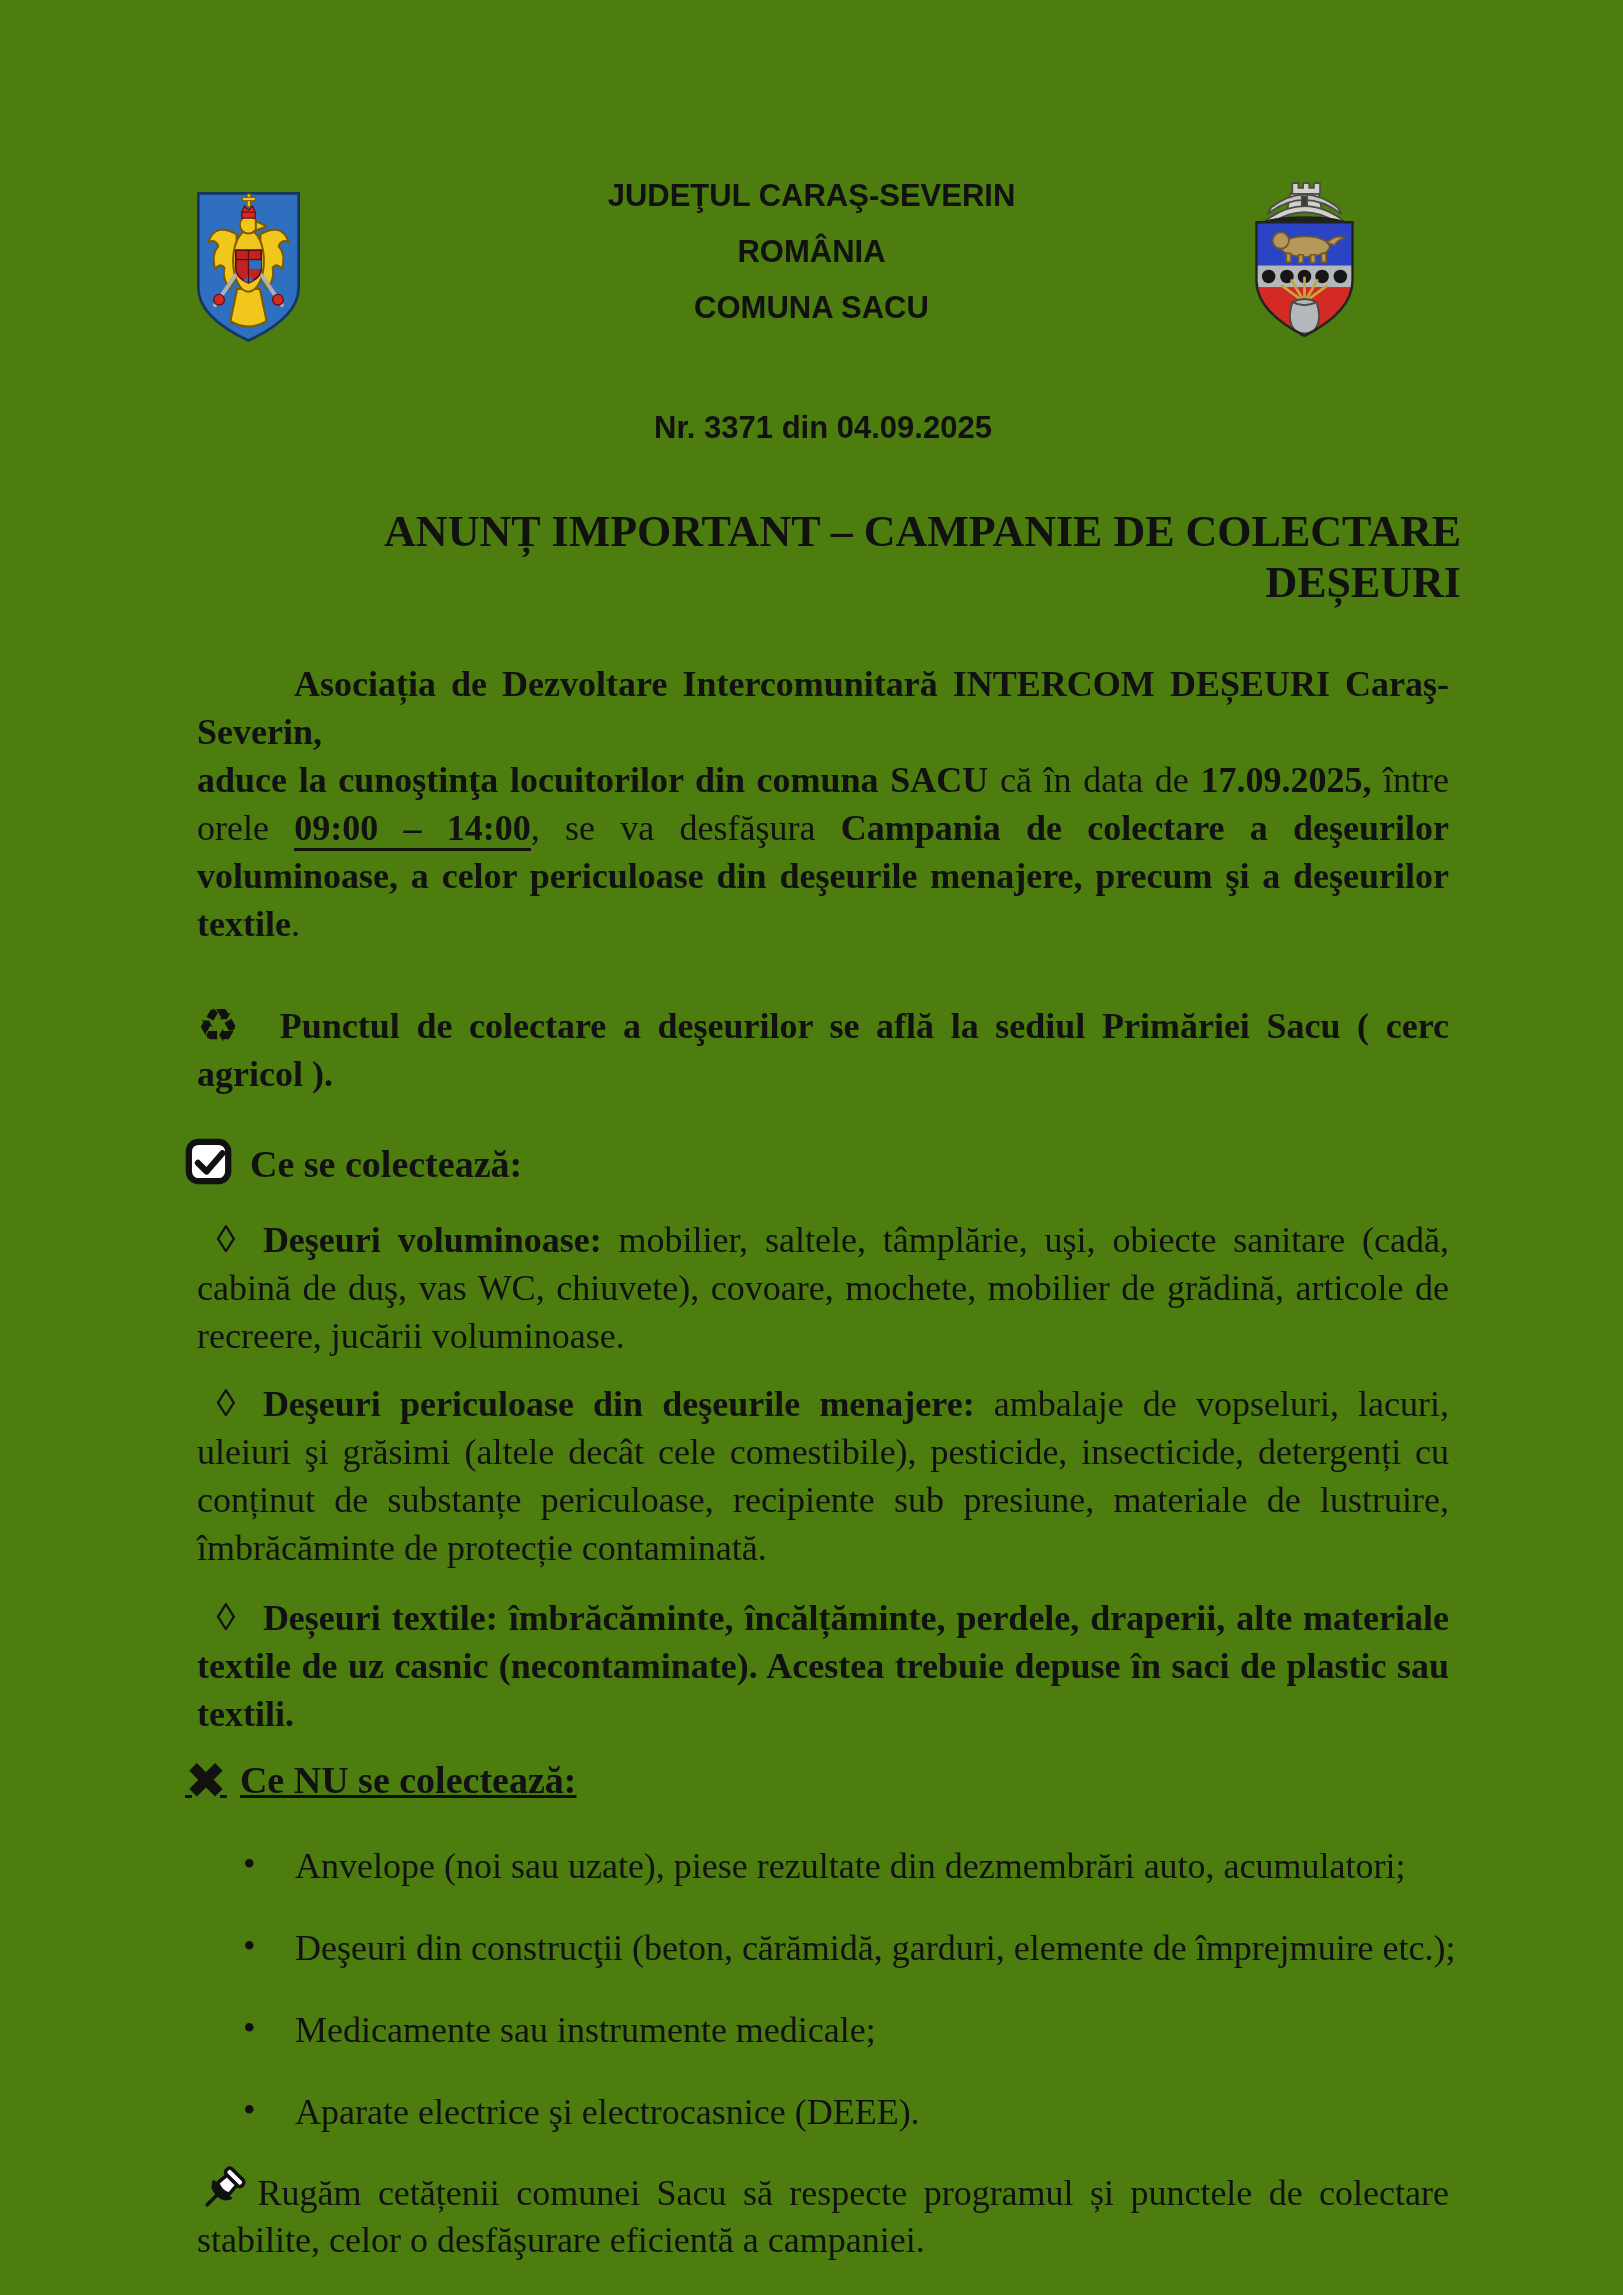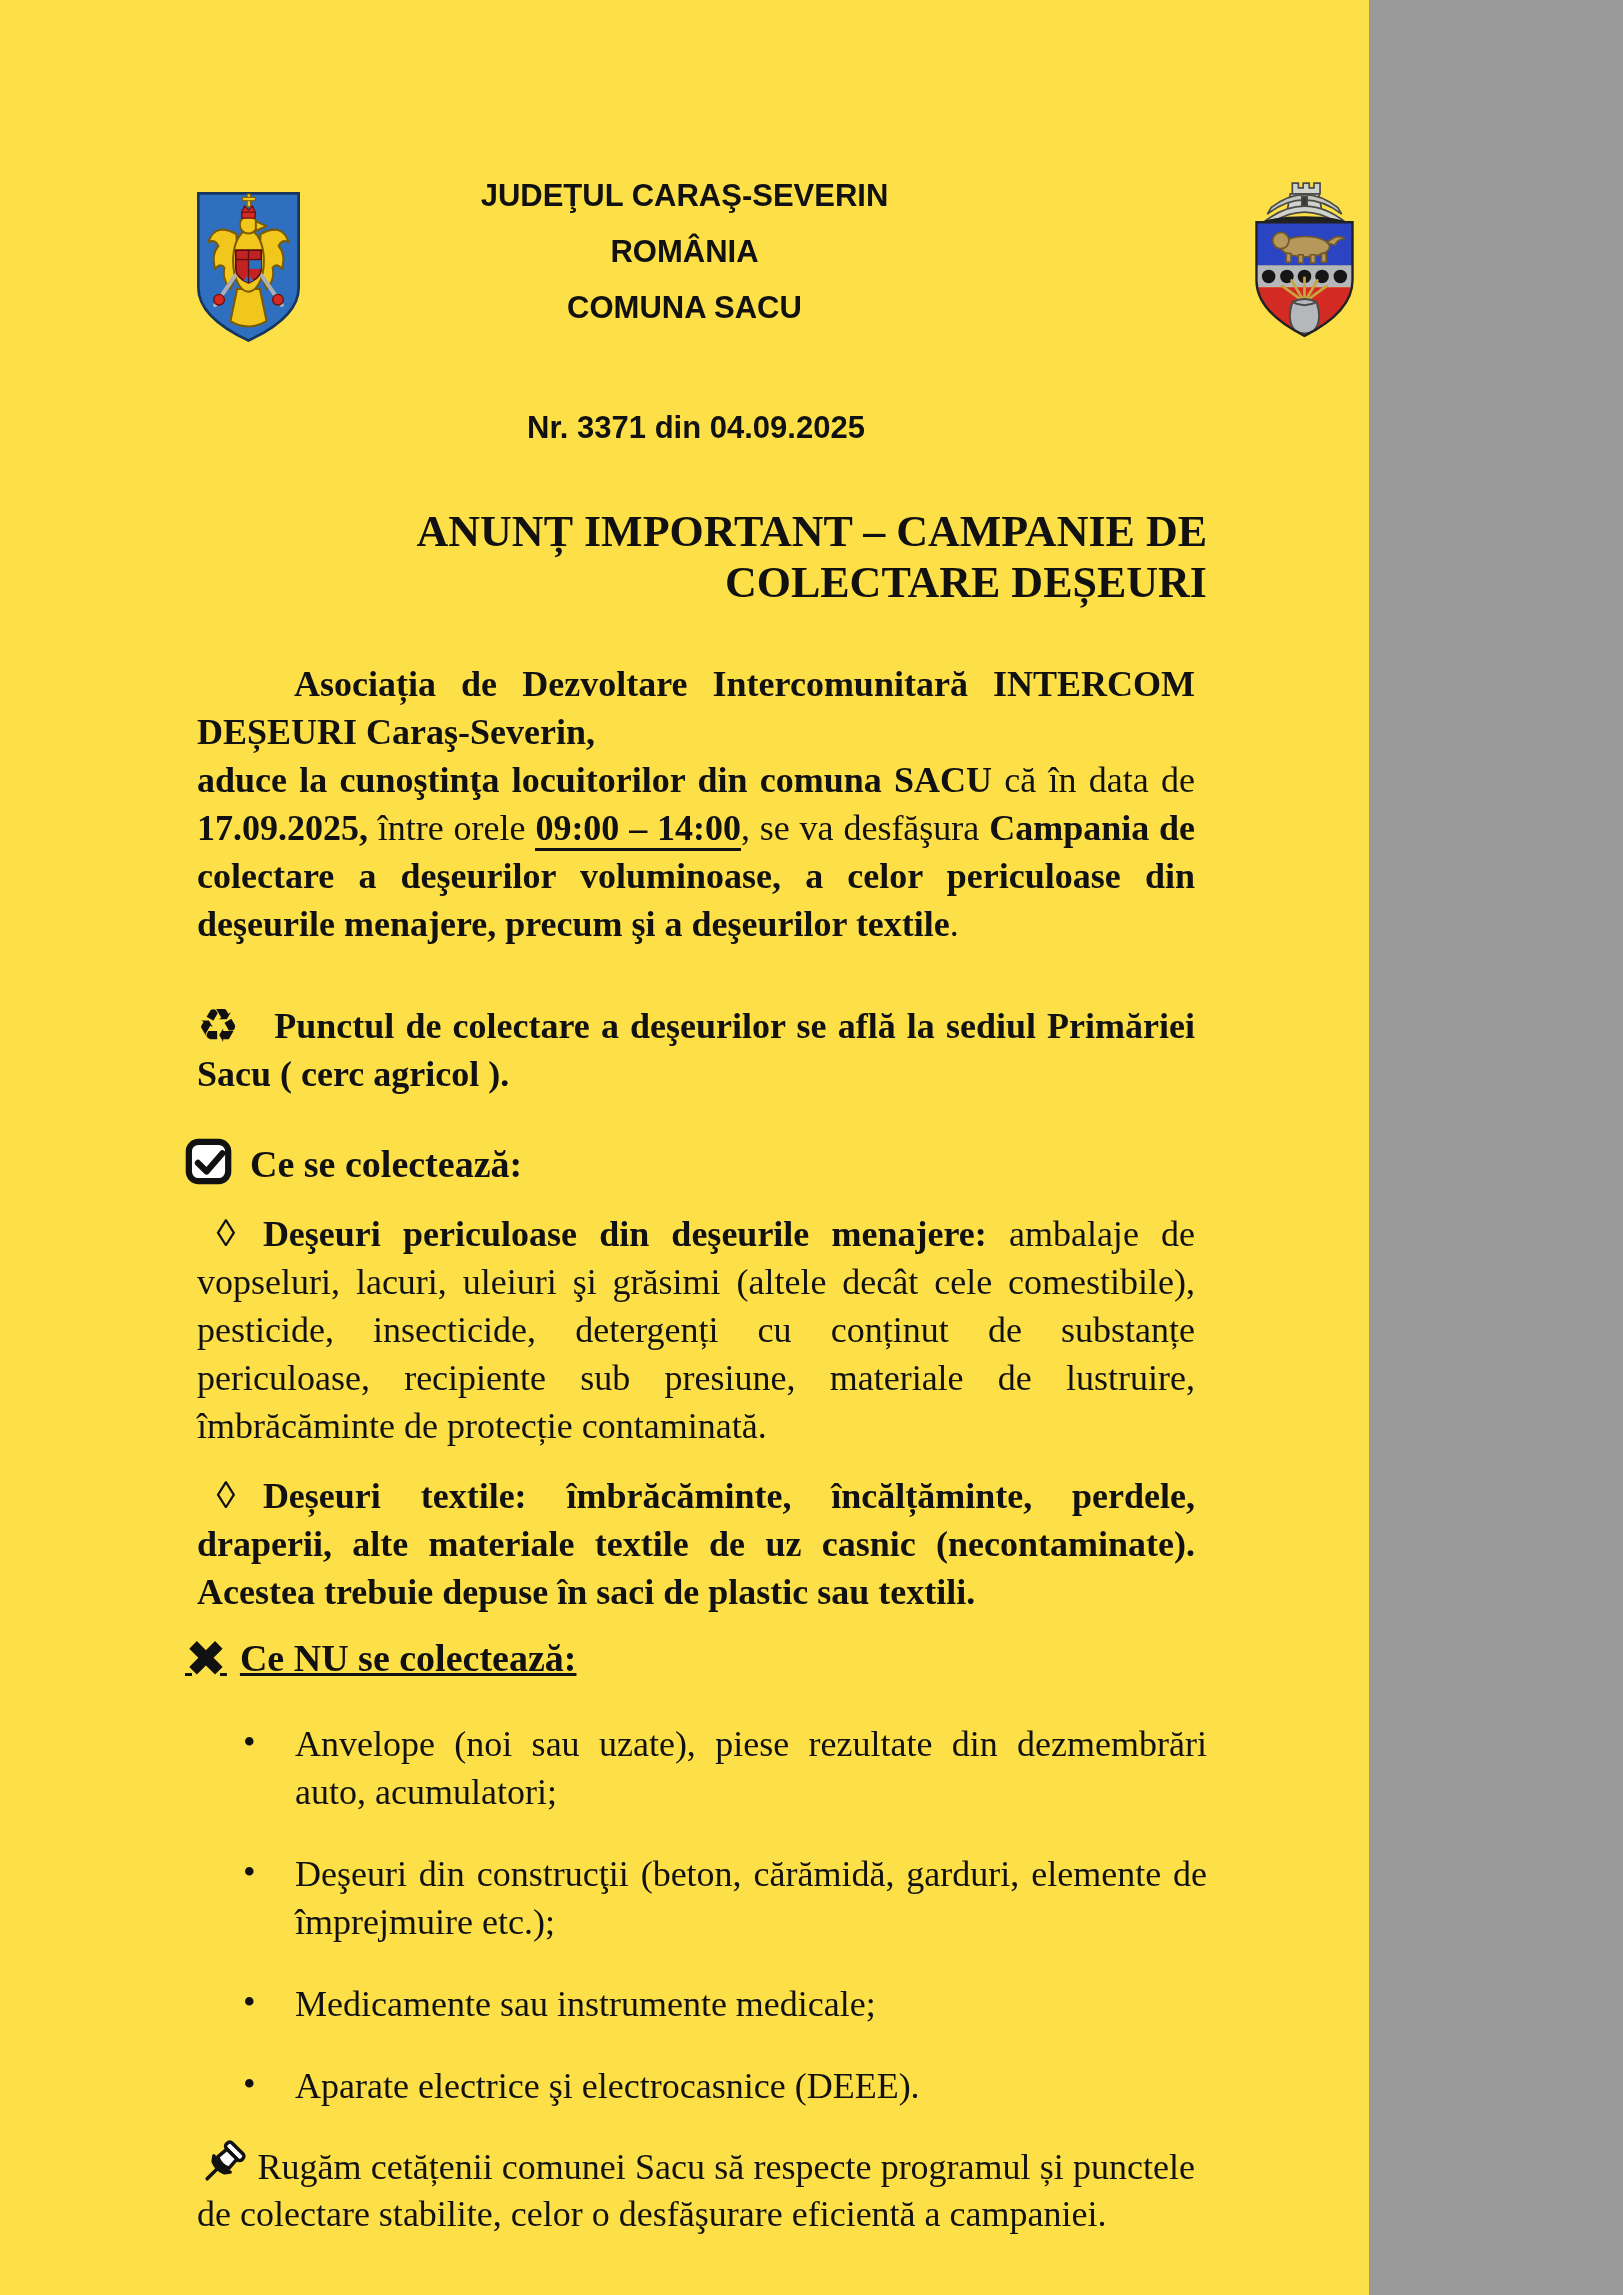--- a/index.html
+++ b/index.html
@@ -1,18 +1,18 @@
 <!DOCTYPE html>
 <html lang="ro" style="font-size:10.5px"><head>
 <meta charset="utf-8">
 <style>
   html,body { margin:0; padding:0; background:#9a9a9a; }
   .page {
-    position:relative; width:1369px; height:2295px;
-    background:#fde047; color:#111; overflow:hidden;
+    position:relative; width:1623px; height:2295px;
+    background:#4d7c0f; color:#111; overflow:hidden;
   }
   
   .arms { position:absolute; }
   .arms-left  { left:195px; top:190px; width:107px; height:153px; }
   .arms-right { left:1247px; top:179px; width:115px; height:161px; }
   .header-text {
     padding-top:168px; text-align:center;
     font-family:"Liberation Sans", sans-serif;
     font-weight:bold; font-size:31px;
   }
@@ -173,20 +173,23 @@
 
     <div class="heading">
       <span class="icon-checkbox">
         <svg viewBox="0 0 100 100" xmlns="http://www.w3.org/2000/svg">
           <rect x="8" y="10" width="82" height="82" rx="20" fill="#fff" stroke="#111" stroke-width="13"></rect>
           <path d="M27 54 L45 72 L78 34" fill="none" stroke="#111" stroke-width="13" stroke-linecap="round" stroke-linejoin="round"></path>
         </svg>
       </span><span class="b">Ce se colectează:</span>
     </div>
 
+    <p class="para item item1">
+      <span class="diamond">◊</span><span class="b">Deşeuri voluminoase:</span><span> mobilier, saltele, tâmplărie, uşi, obiecte sanitare (cadă, cabină de duş, vas WC, chiuvete), covoare, mochete, mobilier de grădină, articole de recreere, jucării voluminoase.</span>
+    </p>
 
     <p class="para item item2">
       <span class="diamond">◊</span><span class="b">Deşeuri periculoase din deşeurile menajere:</span><span> ambalaje de vopseluri, lacuri, uleiuri şi grăsimi (altele decât cele comestibile), pesticide, insecticide, detergenți cu conținut de substanțe periculoase, recipiente sub presiune, materiale de lustruire, îmbrăcăminte de protecție contaminată.</span>
     </p>
 
     <p class="para item item3">
       <span class="diamond">◊</span><span class="b">Deșeuri textile:</span><span class="b"> îmbrăcăminte, încălțăminte, perdele, draperii, alte materiale textile de uz casnic (necontaminate). Acestea trebuie depuse în saci de plastic sau textili.</span>
     </p>
 
     <div class="heading heading-x">

